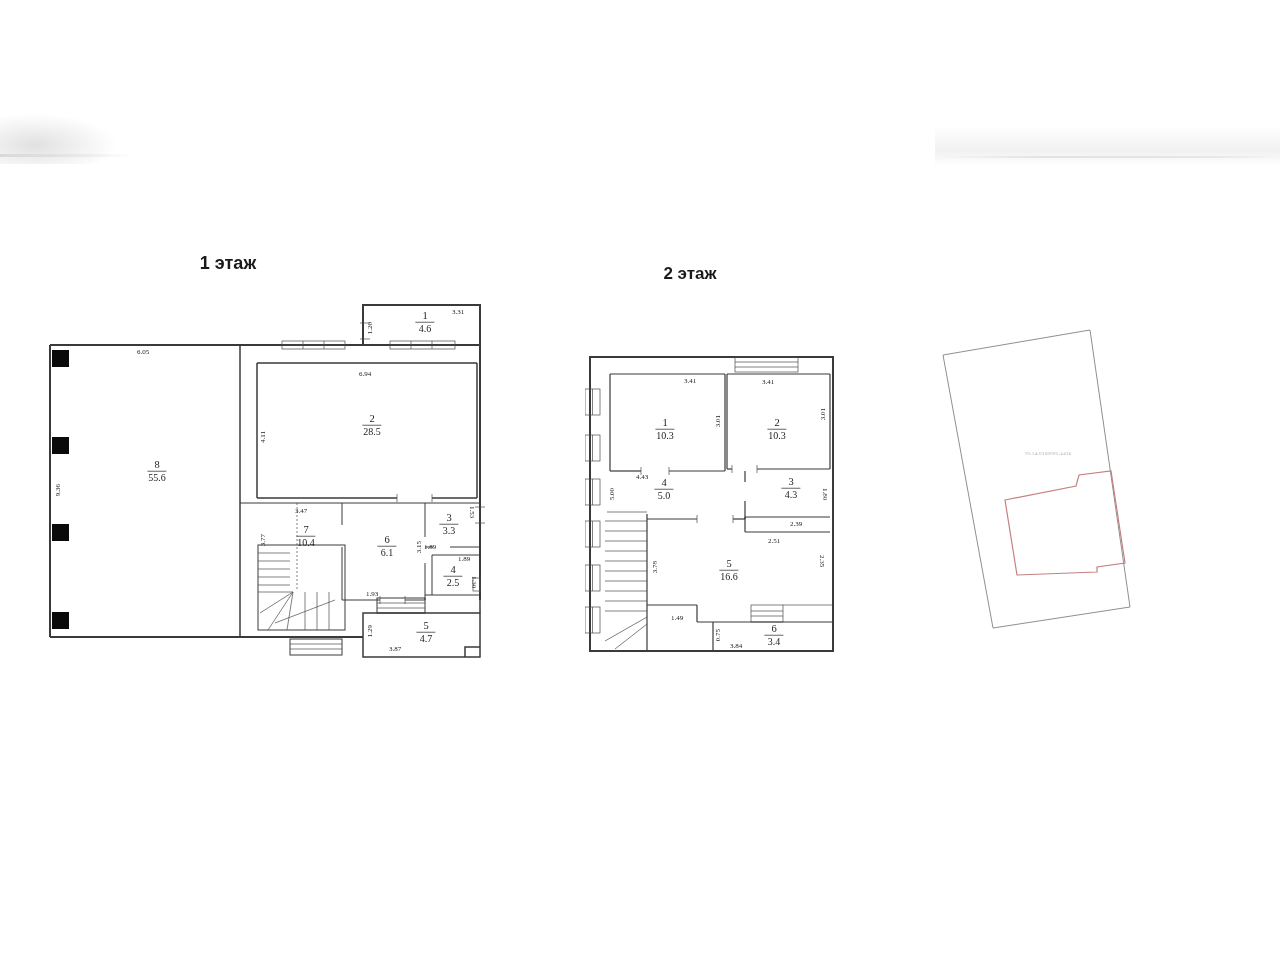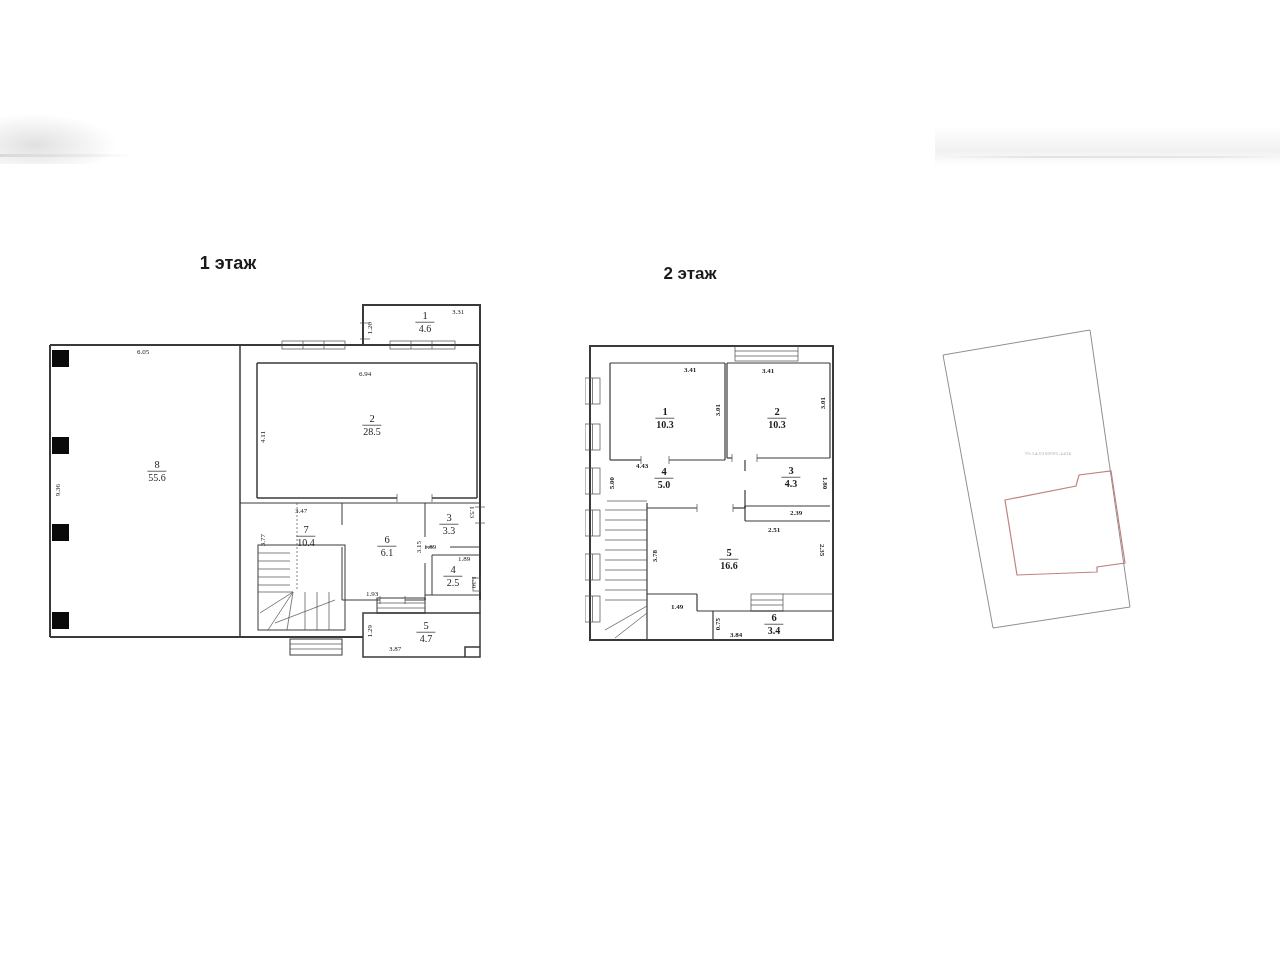--- a/index.html
+++ b/index.html
@@ -17,21 +17,21 @@
     background:linear-gradient(90deg,rgba(255,255,255,0),#e2e2e2 30%,#e6e6e6 80%,rgba(255,255,255,0));}
   
   .plan-title{position:absolute;font-family:"Liberation Sans",sans-serif;font-weight:bold;
     color:#1a1a1a;text-align:center;white-space:nowrap;}
   .t1{left:163px;top:253px;width:130px;font-size:18px;}
   .t2{left:630px;top:264px;width:120px;font-size:17px;}
   .t3{left:852px;top:269px;width:390px;font-size:15.5px;}
   
   .plan{position:absolute;}
   .floor1{left:40px;top:295px;width:450px;height:375px;}
-  .floor2{left:585px;top:338px;width:255px;height:310px;font-weight:bold;}
+  .floor2{left:585px;top:349px;width:255px;height:310px;}
   .siteplan{left:930px;top:318px;width:230px;height:320px;}
   .plan svg{position:absolute;left:0;top:0;}
   
   .dim{position:absolute;font-size:7px;color:#222;white-space:nowrap;
        transform:translate(-50%,-50%);line-height:1;}
   .dim.v{transform:translate(-50%,-50%) rotate(-90deg);}
   .dim.vr{transform:translate(-50%,-50%) rotate(90deg);}
   
   .room{position:absolute;transform:translate(-50%,-50%);display:flex;flex-direction:column;
         align-items:center;line-height:1.05;}

